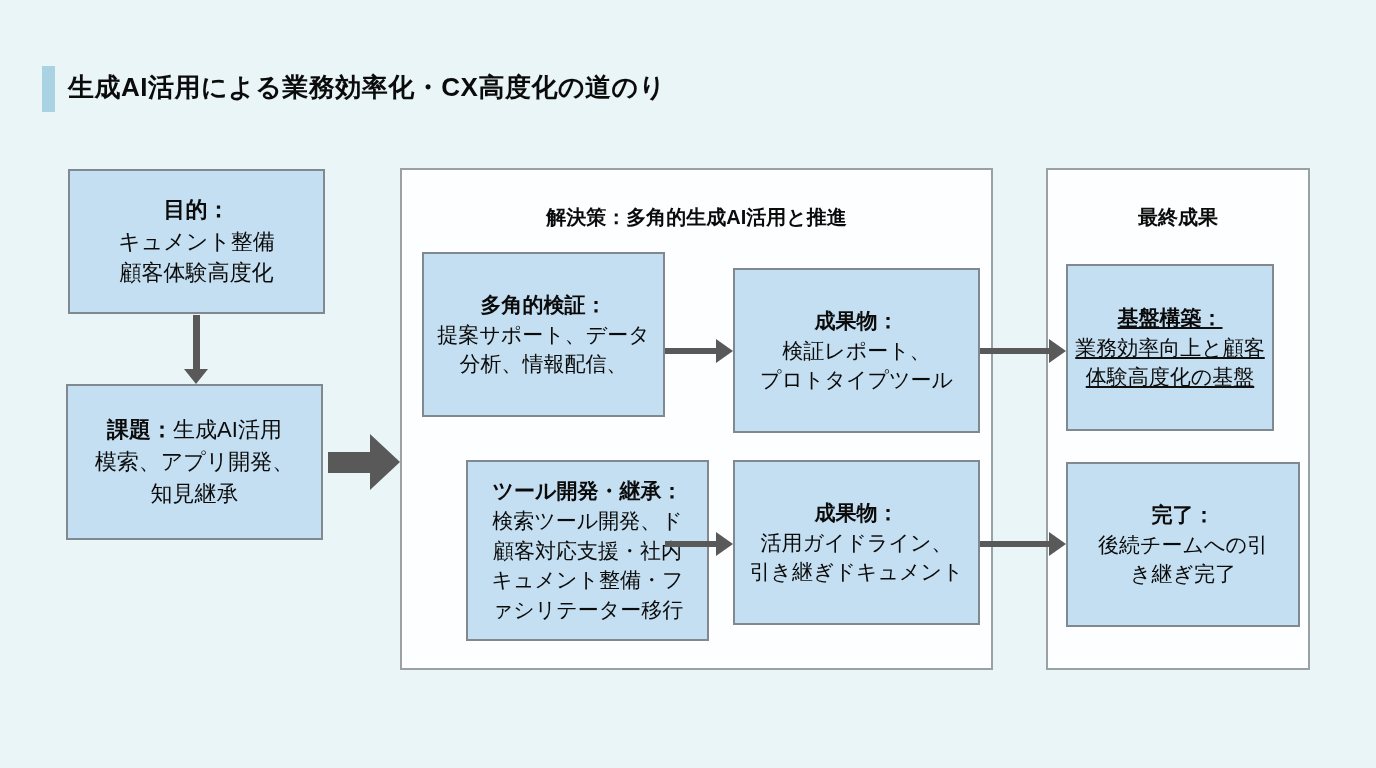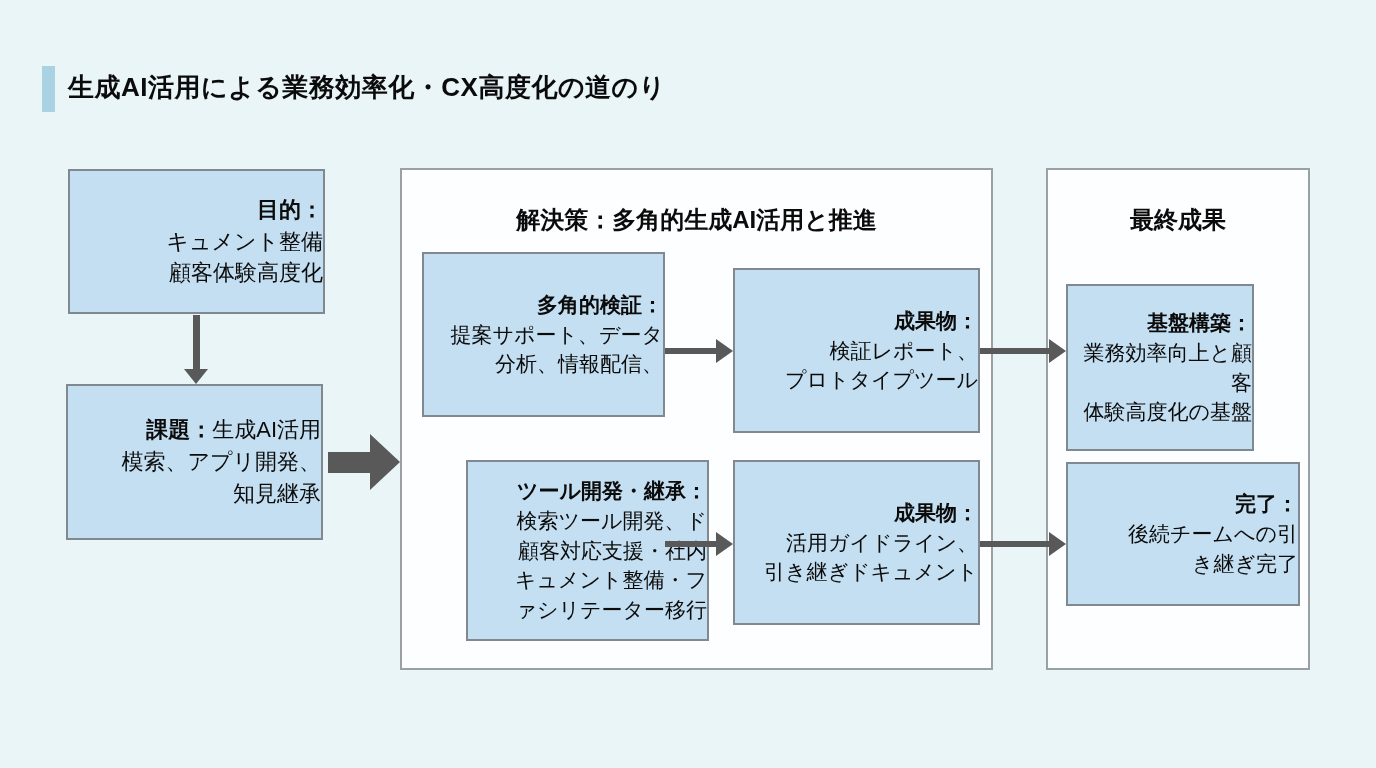--- a/index.html
+++ b/index.html
@@ -26,31 +26,31 @@
   }
   
   .container{
     position:absolute;box-sizing:border-box;
     background:var(--container-fill,#fdfeff);
     border:2px solid var(--container-border,#9aa0a4);
     z-index:1;
   }
   .section-title{
     position:absolute;z-index:2;
-    font-size:24px;font-weight:bold;text-align:center;color:#0b0b0b;
+    font-size:20px;font-weight:bold;text-align:center;color:#0b0b0b;
     white-space:nowrap;
   }
   
   .box{
     position:absolute;box-sizing:border-box;z-index:2;
     background:var(--box-fill,#c4dff1);
     border:2px solid var(--box-border,#828a90);
     display:flex;align-items:center;justify-content:center;
   }
-  .box-inner{width:100%;text-align:right;}
+  .box-inner{width:100%;text-align:center;}
   .bl{font-size:21px;line-height:1.42;color:#0b0b0b;}
   .bt{font-weight:bold;}
   .bt-inline{font-weight:bold;}
   .box.lg .bl{font-size:22px;line-height:1.45;}
   
   .harrow{position:absolute;height:24px;z-index:5;}
   .harrow .shaft{position:absolute;left:0;right:15px;top:9px;height:6px;background:var(--arrow,#595959);}
   .harrow .head{position:absolute;right:0;top:0;width:0;height:0;
     border-top:12px solid transparent;border-bottom:12px solid transparent;
     border-left:17px solid var(--arrow,#595959);}
@@ -151,29 +151,29 @@
     <div class="head"></div>
   </div>
   <div class="harrow" style="left:980px;top:532px;width:86px;">
     <div class="shaft"></div>
     <div class="head"></div>
   </div>
 
   <div class="container" style="left:1046px;top:168px;width:264px;height:502px;"></div>
   <div class="section-title" style="left:1046px;top:204px;width:264px;">最終成果</div>
 
-  <div class="box" style="left:1066px;top:284px;width:188px;height:167px;">
+  <div class="box" style="left:1066px;top:264px;width:208px;height:167px;text-decoration:underline;">
     <div class="box-inner">
       <div class="bl bt">基盤構築：</div>
       <div class="bl">業務効率向上と顧客</div>
       <div class="bl">体験高度化の基盤</div>
     </div>
   </div>
 
-  <div class="box" style="left:1066px;top:462px;width:234px;height:144px;">
+  <div class="box" style="left:1066px;top:462px;width:234px;height:165px;">
     <div class="box-inner">
       <div class="bl bt">完了：</div>
       <div class="bl">後続チームへの引</div>
       <div class="bl">き継ぎ完了</div>
     </div>
   </div>
 
 </div>
 
 </body></html>

